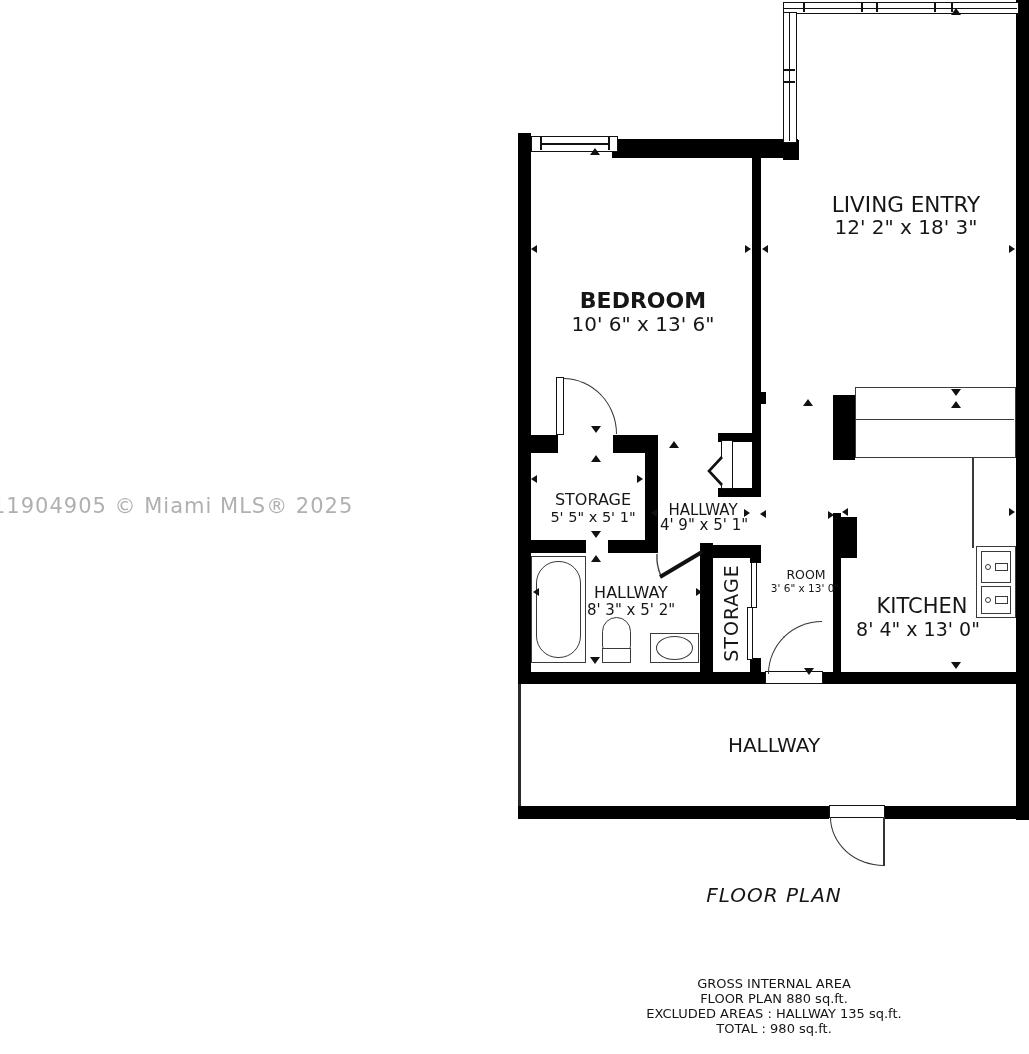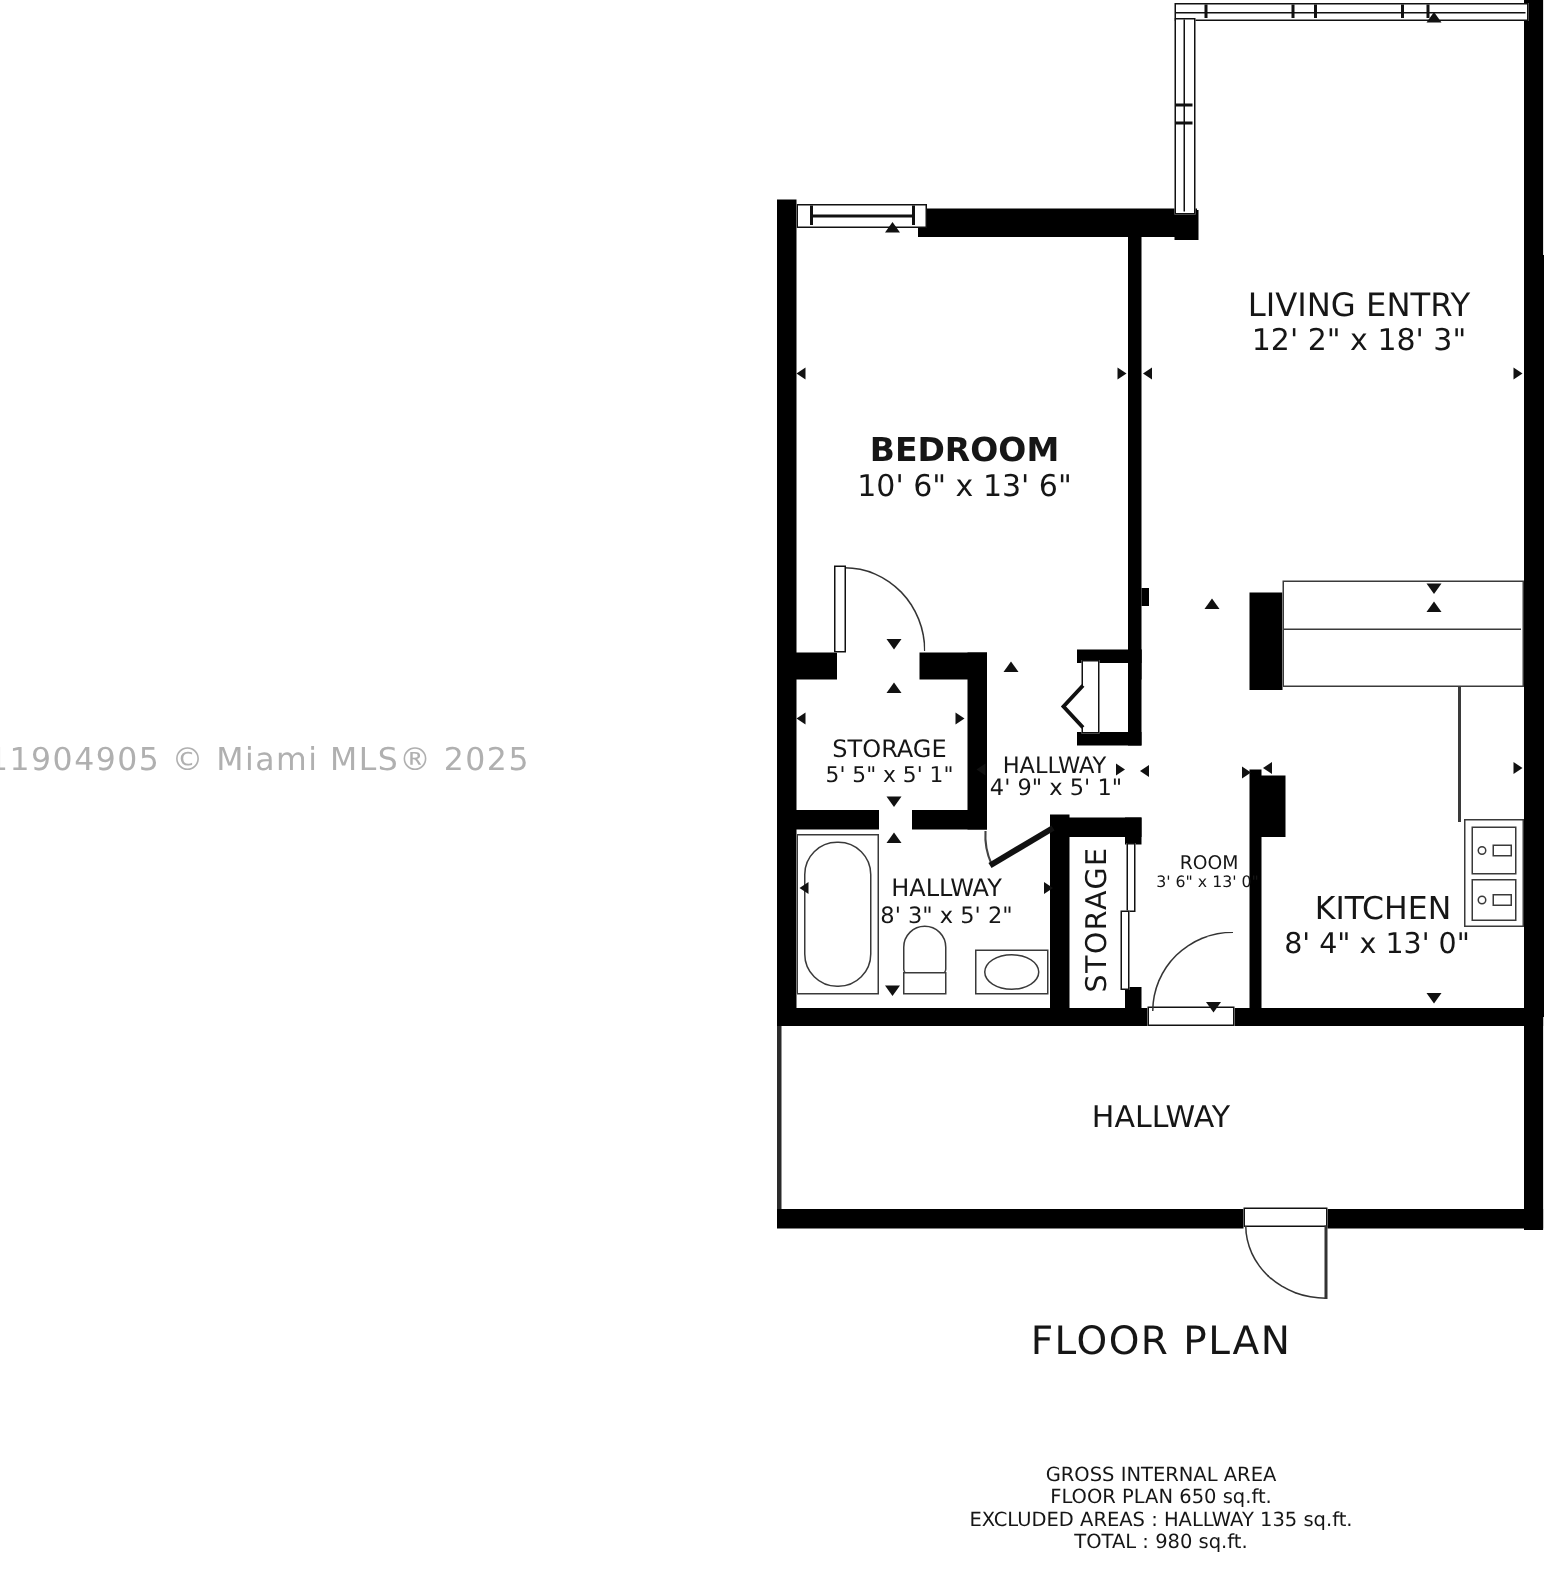--- a/index.html
+++ b/index.html
@@ -165,22 +165,22 @@
   <div class="lbl" style="left:732px;top:613px;font-size:19px;letter-spacing:1px;writing-mode:vertical-rl;transform:translate(-50%,-50%) rotate(180deg);">STORAGE</div>
 
   <div class="lbl" style="left:806px;top:575px;font-size:12.5px;">ROOM</div>
   <div class="lbl" style="left:805px;top:589px;font-size:10.5px;">3' 6" x 13' 0"</div>
 
   <div class="lbl" style="left:922px;top:606px;font-size:21px;">KITCHEN</div>
   <div class="lbl" style="left:918px;top:630px;font-size:19px;">8' 4" x 13' 0"</div>
 
   <div class="lbl" style="left:774px;top:745px;font-size:20px;">HALLWAY</div>
 
-  <div class="lbl" style="left:774px;top:895px;font-size:26px;letter-spacing:1px;">FLOOR PLAN</div>
+  <div class="lbl" style="left:774px;top:895px;font-size:20px;letter-spacing:1px;font-style:italic;">FLOOR PLAN</div>
 
   <div id="summary">
     <div>GROSS INTERNAL AREA</div>
-    <div>FLOOR PLAN 650 sq.ft.</div>
+    <div>FLOOR PLAN 880 sq.ft.</div>
     <div>EXCLUDED AREAS :  HALLWAY 135 sq.ft.</div>
     <div>TOTAL :  980 sq.ft.</div>
   </div>
 
 </div>
 
 </body></html>

